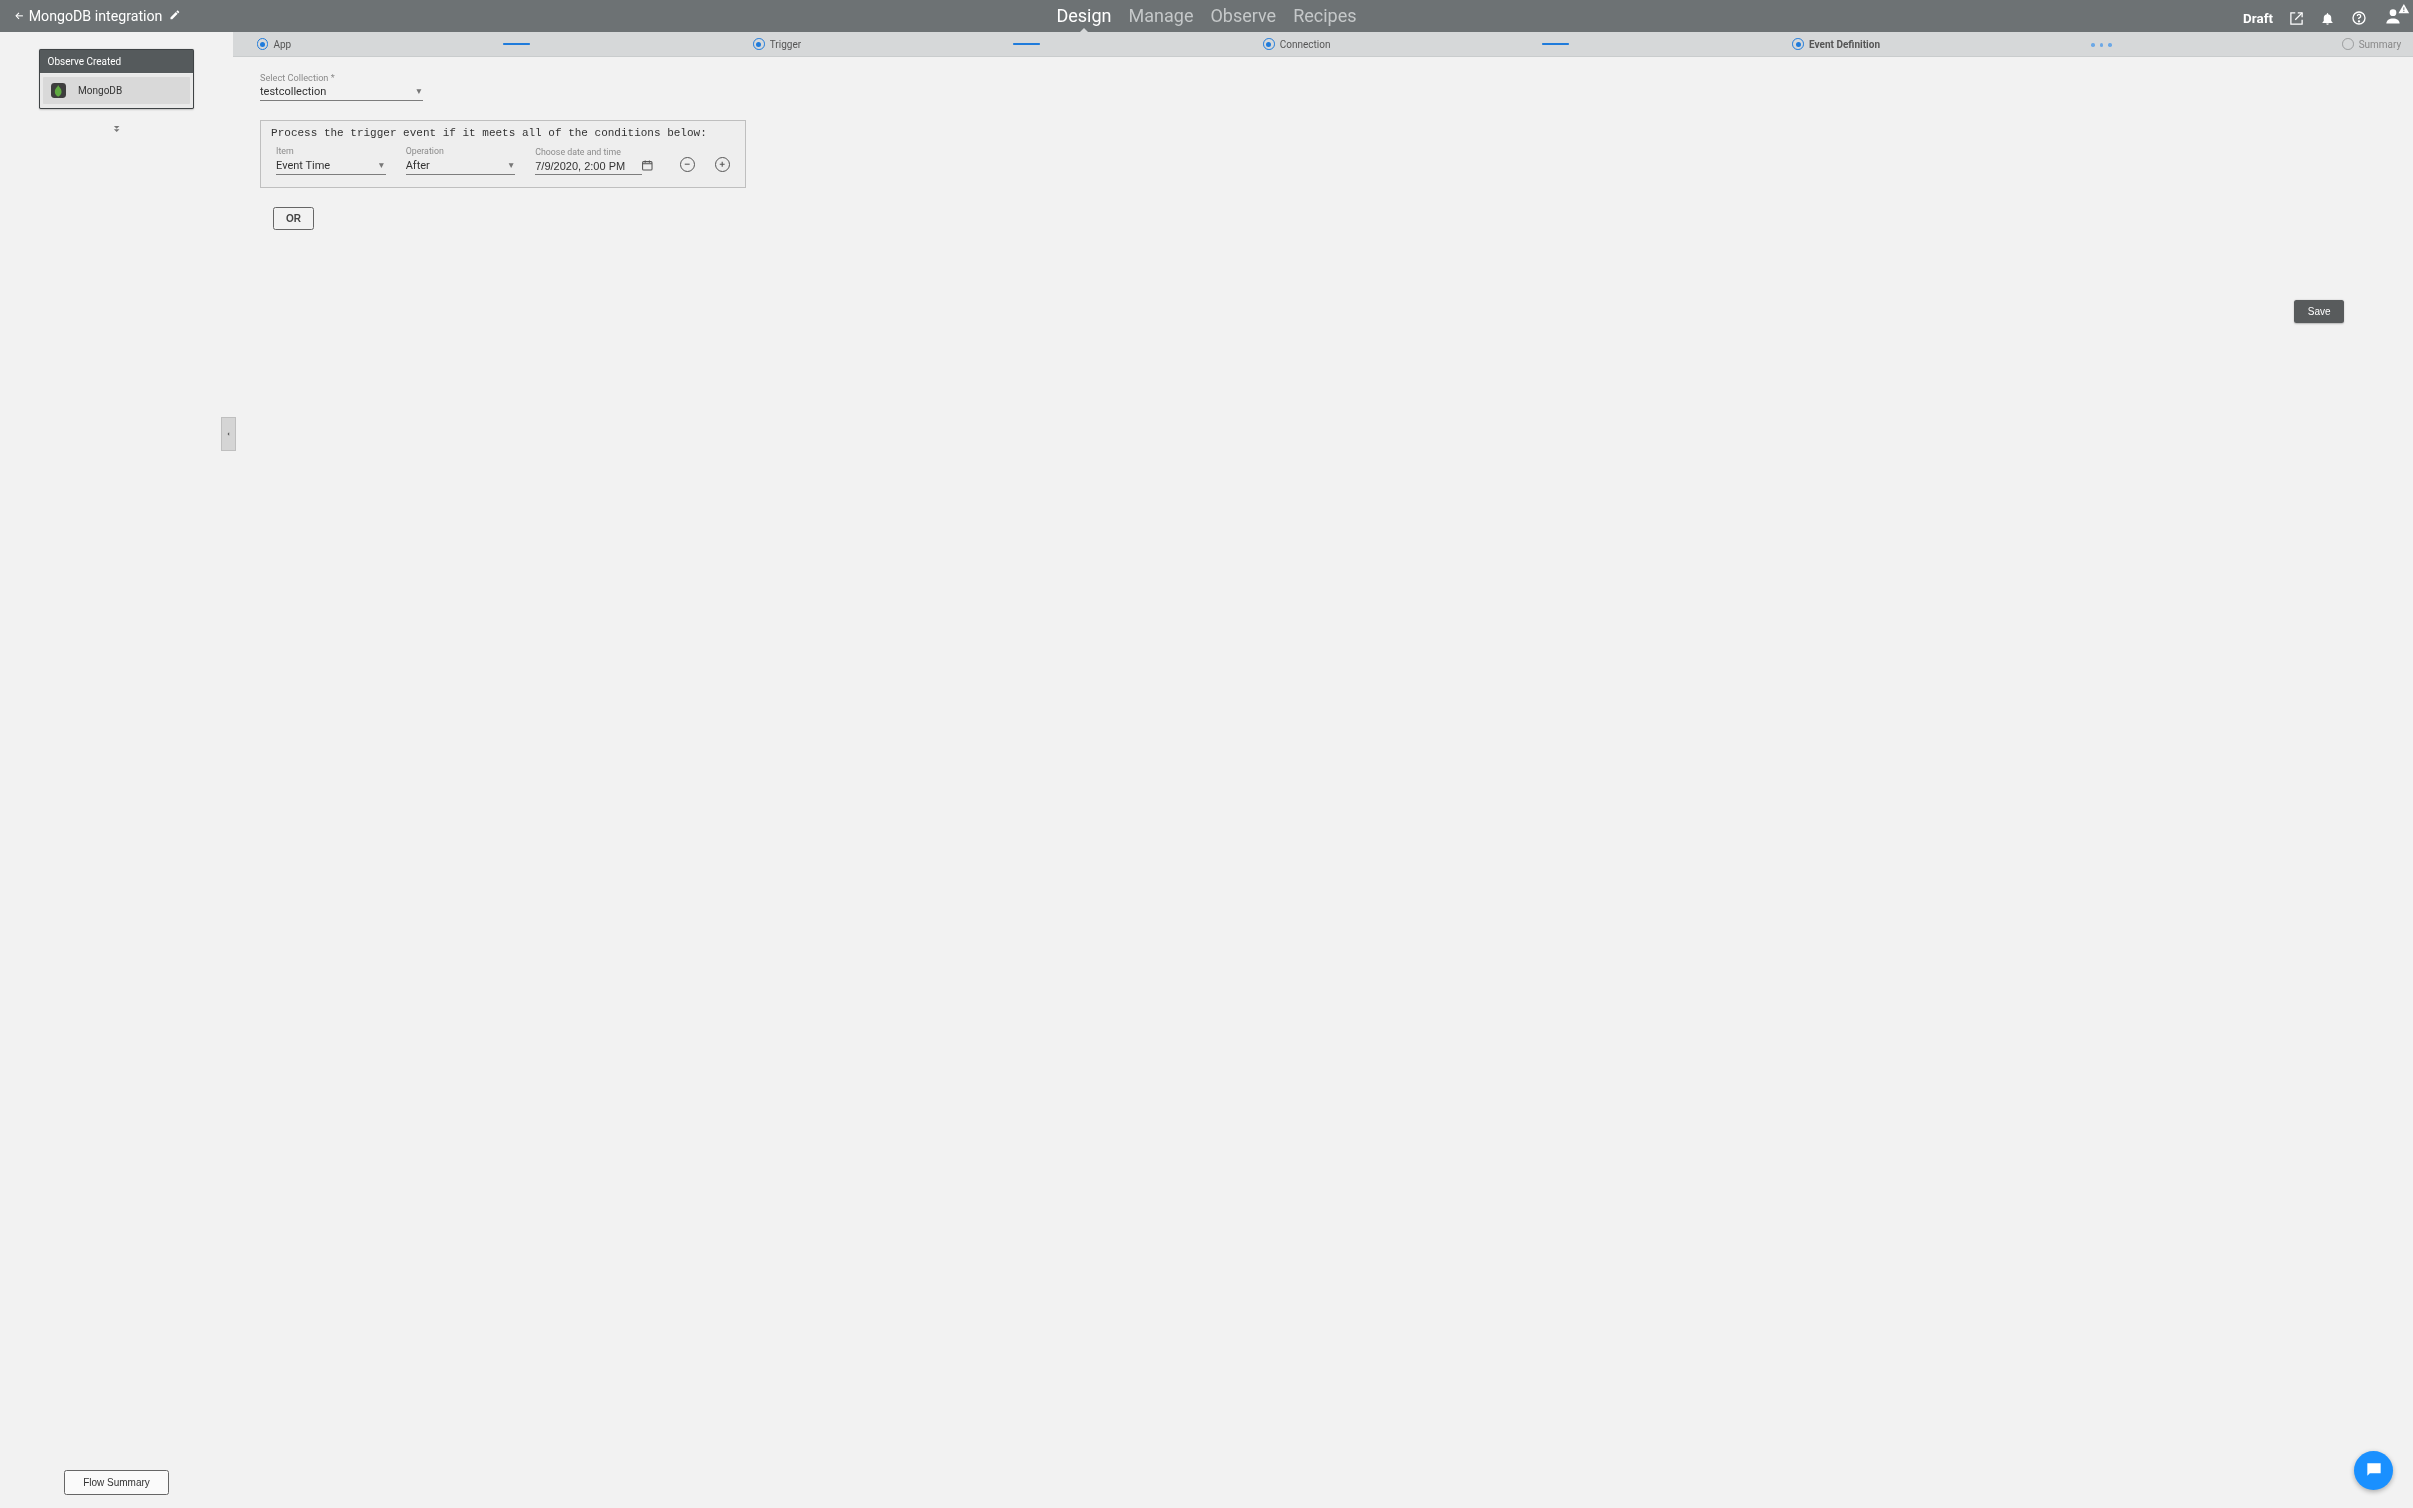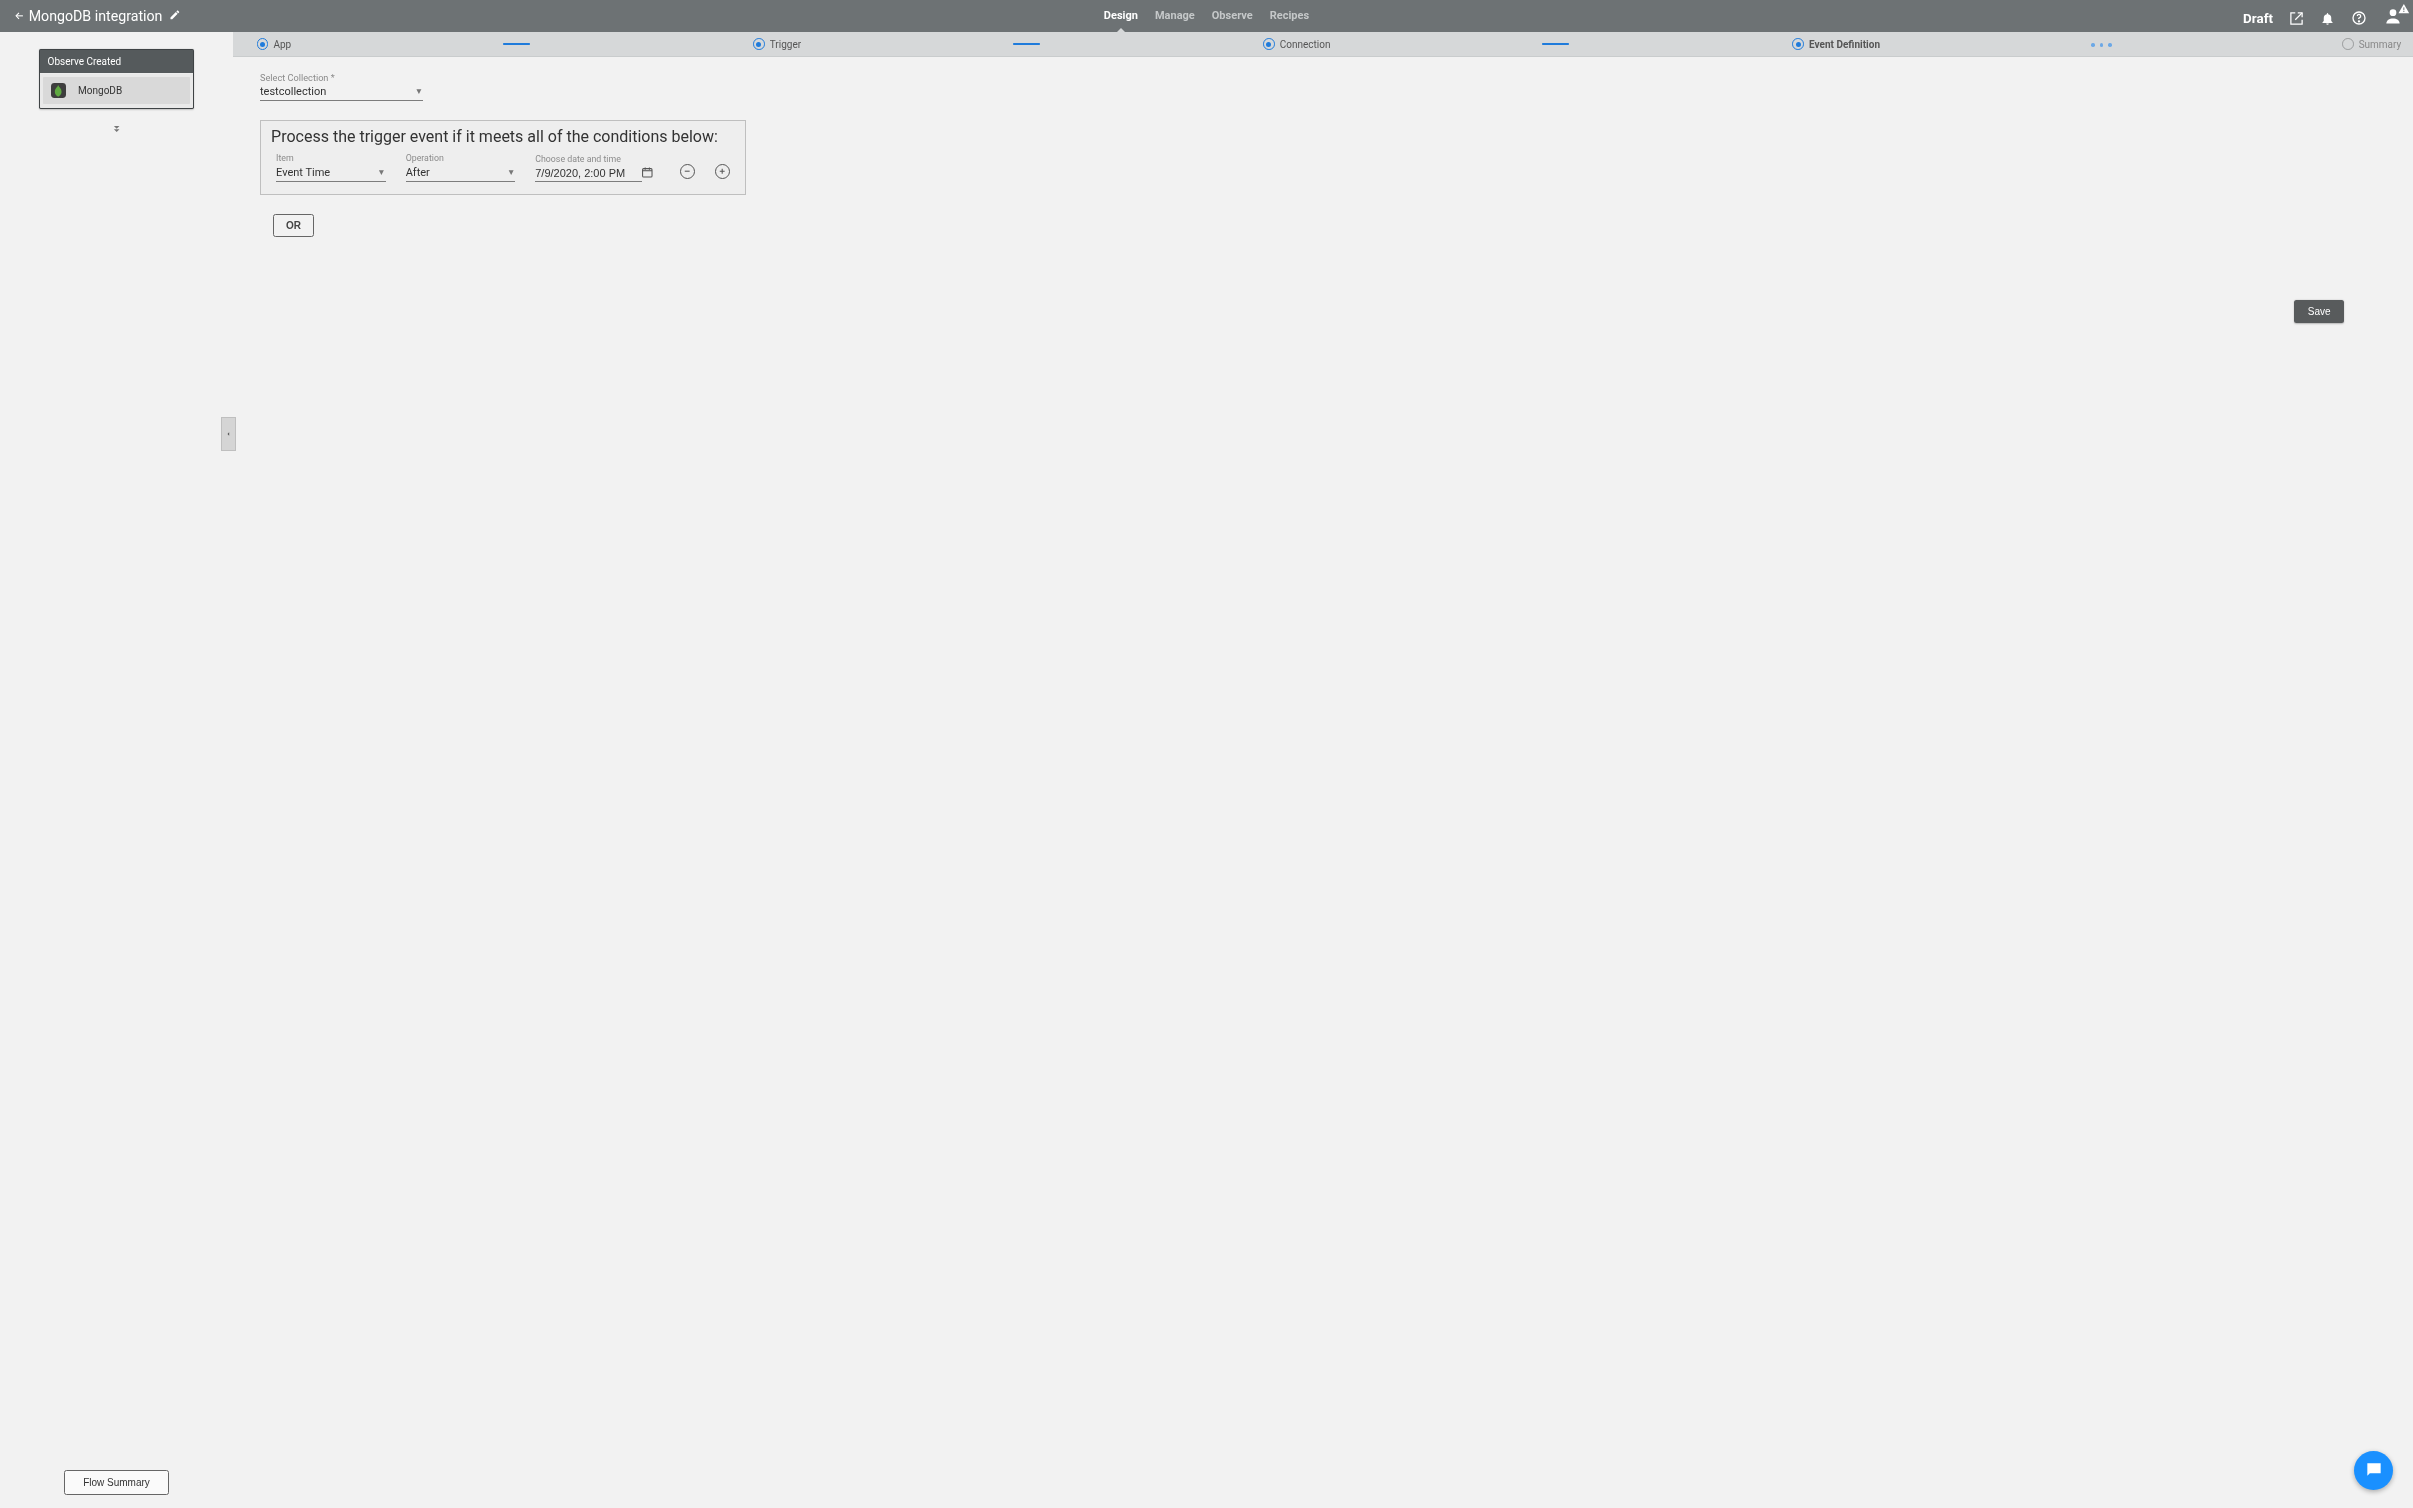--- a/index.html
+++ b/index.html
@@ -33,21 +33,21 @@
     background: var(--header-bg);
     color: var(--header-text);
     padding: 0 10px 0 11.7px;
   }
   .back-arrow { color:#fff; width:17px; display:flex; align-items:center; cursor:pointer; }
   .title-wrap { display:flex; align-items:center; gap:6.7px; }
   .page-title { font-size: 14.2px; font-weight: 400; color:#fff; }
   .edit-icon { color:#fff; cursor:pointer; }
   .header-nav { flex:0 0 auto; margin-left:auto; display:flex; position:absolute; left:0; right:0; justify-content:center; pointer-events:none; }
   .header-nav-inner { display:flex; gap:17px; pointer-events:auto; }
-  .nav-item { font-size:11px; color:var(--header-inactive); cursor:pointer; position:relative; line-height:32px;font-weight:bold; }
+  .nav-item { font-size:18px; color:var(--header-inactive); cursor:pointer; position:relative; line-height:32px; }
   .nav-item.active { color:#fff; }
   .nav-item.active::after {
     content:""; position:absolute; bottom:-0.8px; left:50%; transform:translateX(-50%);
     width:0; height:0;
     border-left:5px solid transparent; border-right:5px solid transparent;
     border-bottom:5.9px solid #d6d8d9;
   }
   .header-right { margin-left:auto; display:flex; align-items:flex-end; gap:16px; }
   .status-draft { font-size:13.4px; font-weight:700; color:#fff; }
   .hicon { color:#fff; cursor:pointer; display:flex; align-items:center; position:relative; }
@@ -126,21 +126,21 @@
     font-size:11px; cursor:pointer;
   }
   .caret { color:#777; font-size:8.4px; }
 
   .section-title { font-size:11.3px; color:#333; margin-bottom:5px; }
 
   .criteria-box {
     border:0.8px solid #bfbfbf; background:#eeeeee; padding:6.7px 8.4px 11.7px 8.4px;
     max-width:486px;
   }
-  .criteria-intro { font-size:16px; color:#333; margin:0 0 6.7px 1.7px; }
+  .criteria-intro { font-size:11px; color:#333; margin:0 0 6.7px 1.7px;font-family:Liberation Mono, monospace; }
   .criteria-row { display:flex; gap:20px; align-items:flex-end; padding:0 6.7px; }
   .crit-field { display:flex; flex-direction:column; }
   .crit-field.w1 { width:117px; }
   .crit-field.w2 { width:117px; }
   .crit-field.w3 { width:126px; }
   .crit-label { font-size:8.8px; color:var(--label-small); margin-bottom:0.8px; }
   .date-row { display:flex; align-items:center; }
   .date-input {
     border:none; border-bottom:0.8px solid #7d7d7d; background:transparent;
     font-size:11px; padding:1.7px 0 2.5px 0; width:100%; outline:none; color:#333;

